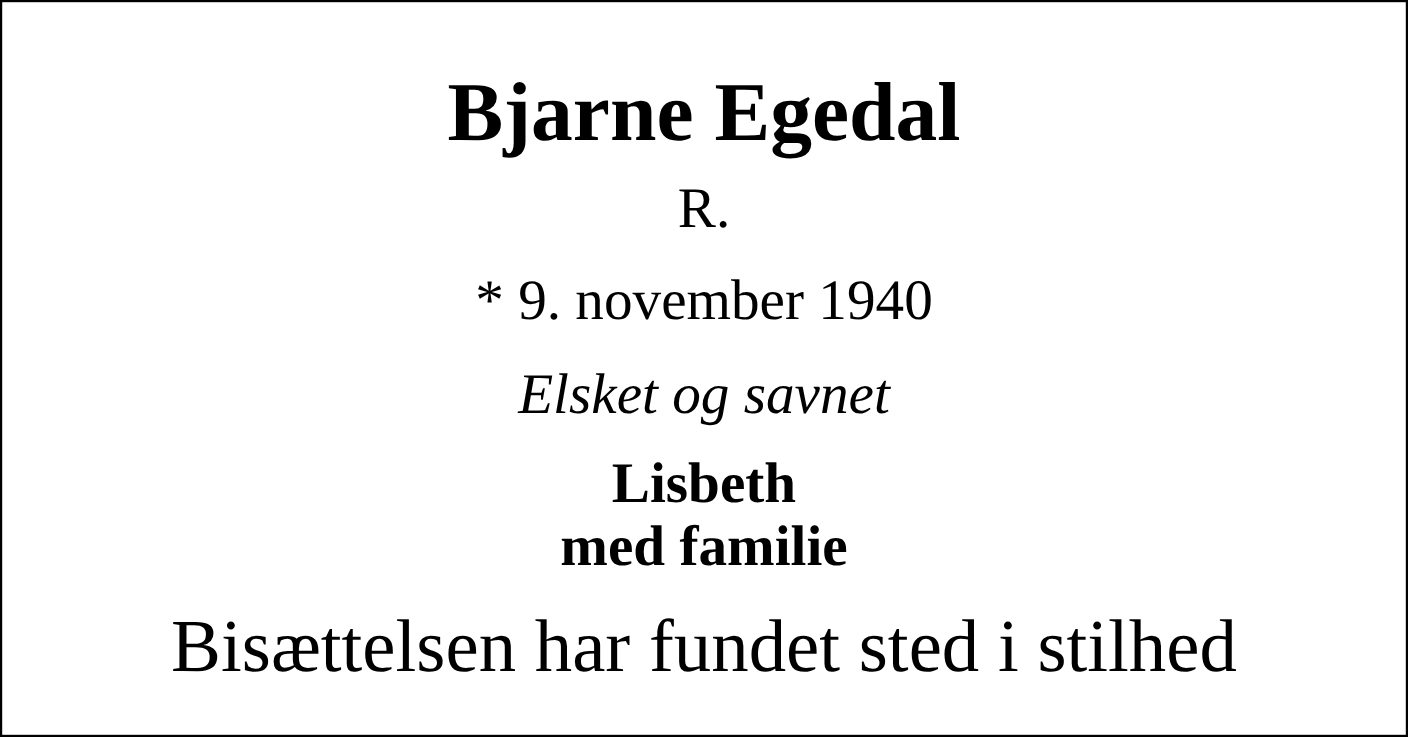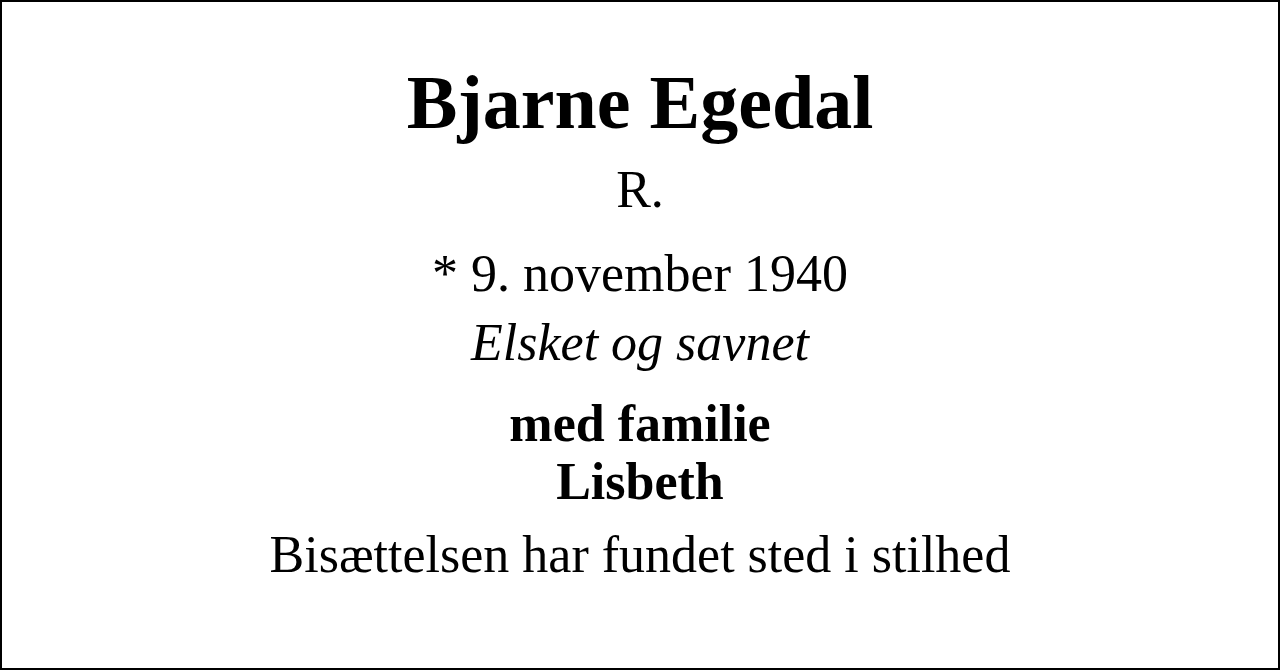--- a/index.html
+++ b/index.html
@@ -40,54 +40,54 @@
     margin-top: 28px;
     font-size: 52px;
     line-height: 56px;
     display: flex;
     flex-direction: row;
     justify-content: center;
     gap: 68px;
     white-space: nowrap;
   }
   .epitaph {
-    margin-top: 13px;
+    margin-top: 29px;
     font-size: 52px;
     line-height: 56px;
     font-style: italic;
     text-align: right;
   }
   .mourners {
     margin-top: 24px;
     font-size: 52px;
     line-height: 58px;
     font-weight: bold;
   }
   .closing {
-    margin-top: 16px;
-    font-size: 52px;
+    margin-top: 32px;
+    font-size: 68px;
     line-height: 56px;
     white-space: nowrap;
   }
 </style>
 </head>
 <body>
 
 <div class="page">
 
   <div class="name">Bjarne Egedal</div>
 
   <div class="postnominal">R.</div>
 
   <div class="dates">
     <span>* 9. november 1940</span>
   </div>
 
   <div class="epitaph">Elsket og savnet</div>
 
   <div class="mourners">
+    <div>Lisbeth</div>
     <div>med familie</div>
-    <div>Lisbeth</div>
   </div>
 
   <div class="closing">Bisættelsen har fundet sted i stilhed</div>
 
 </div>
 
 </body></html>

